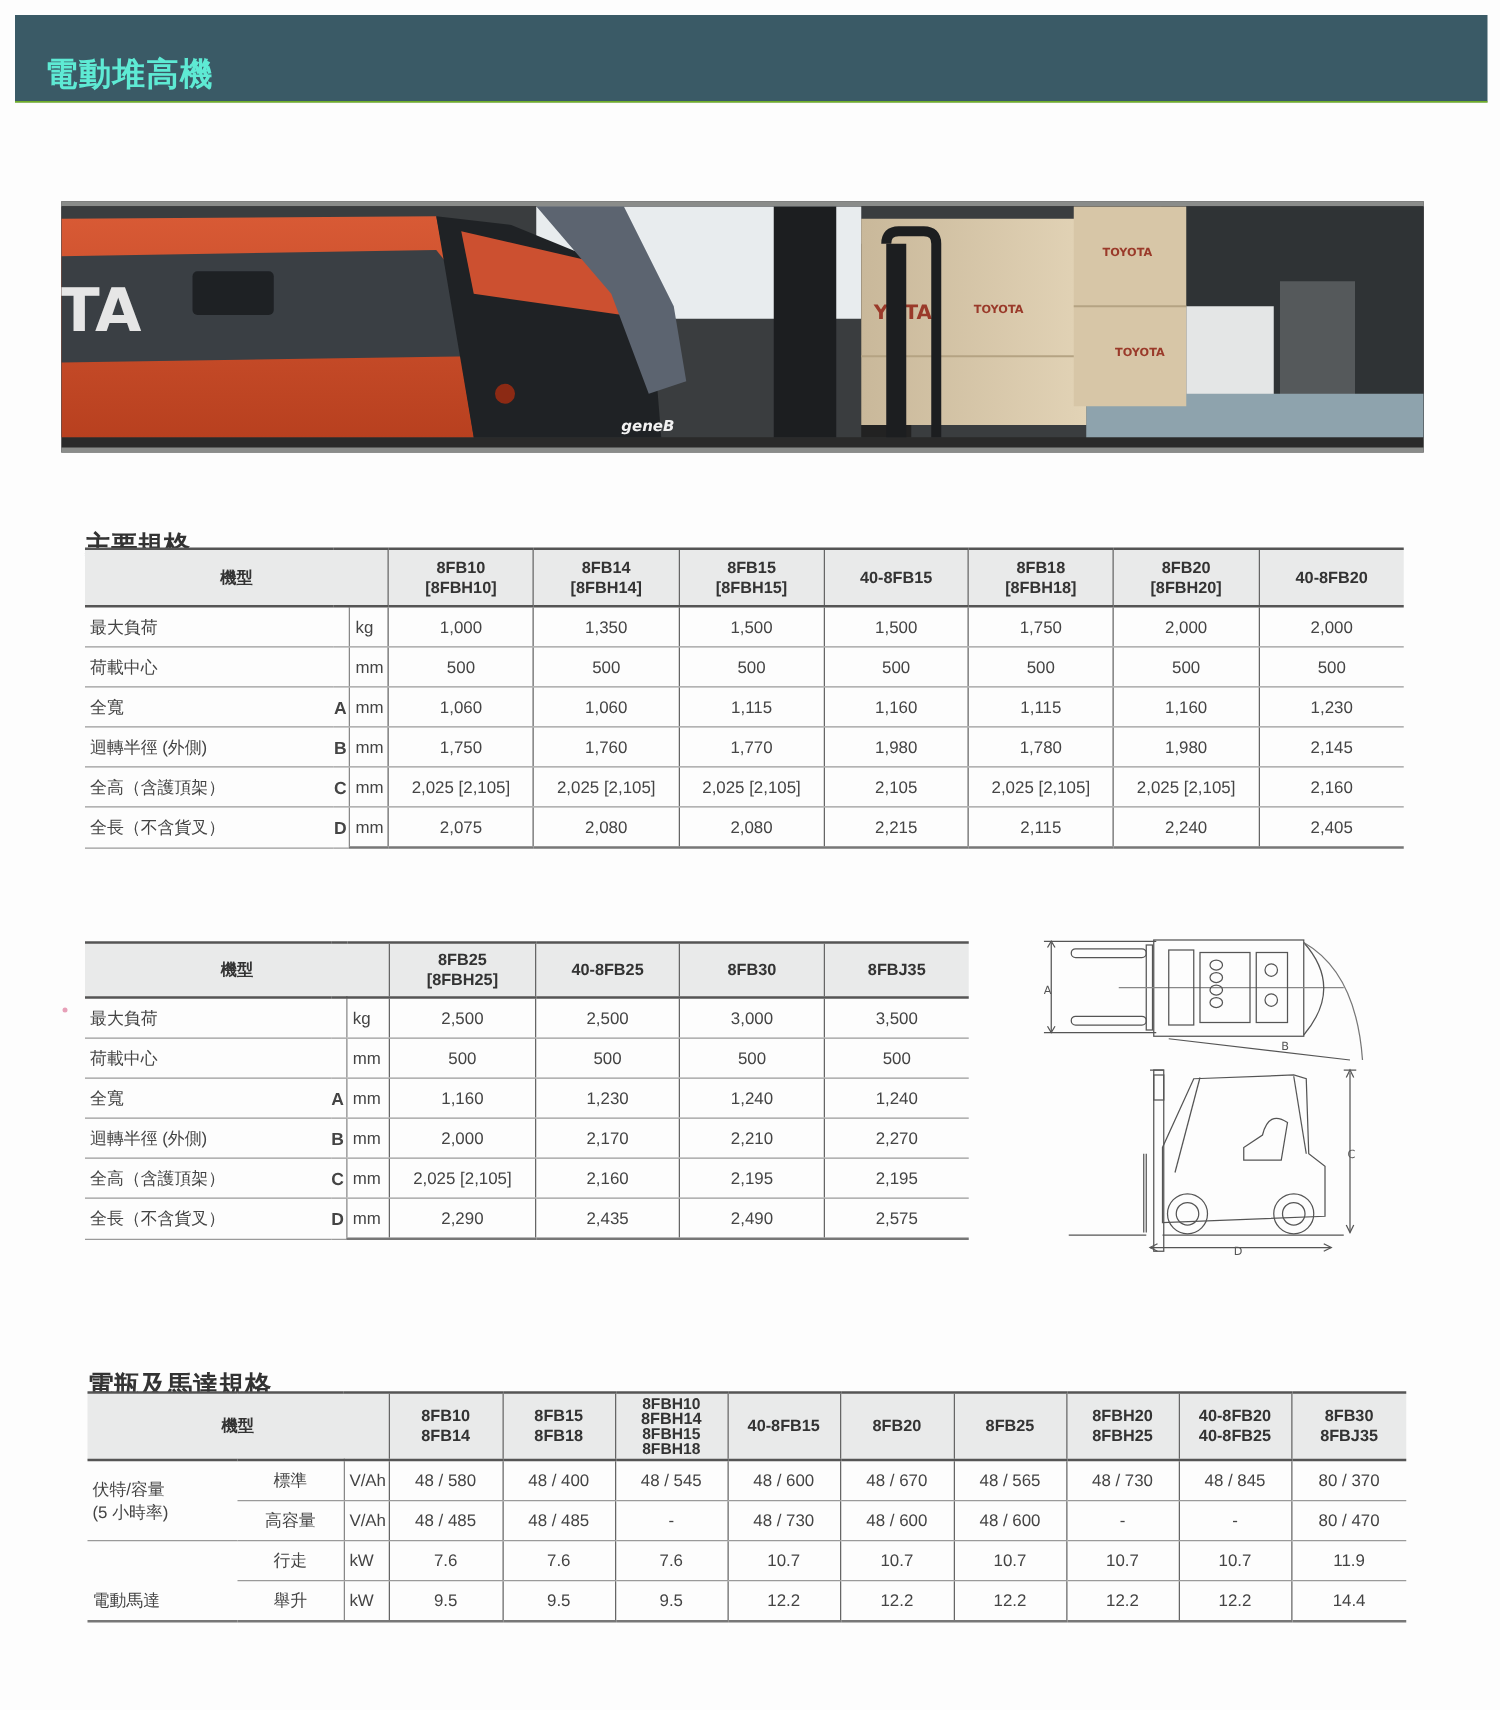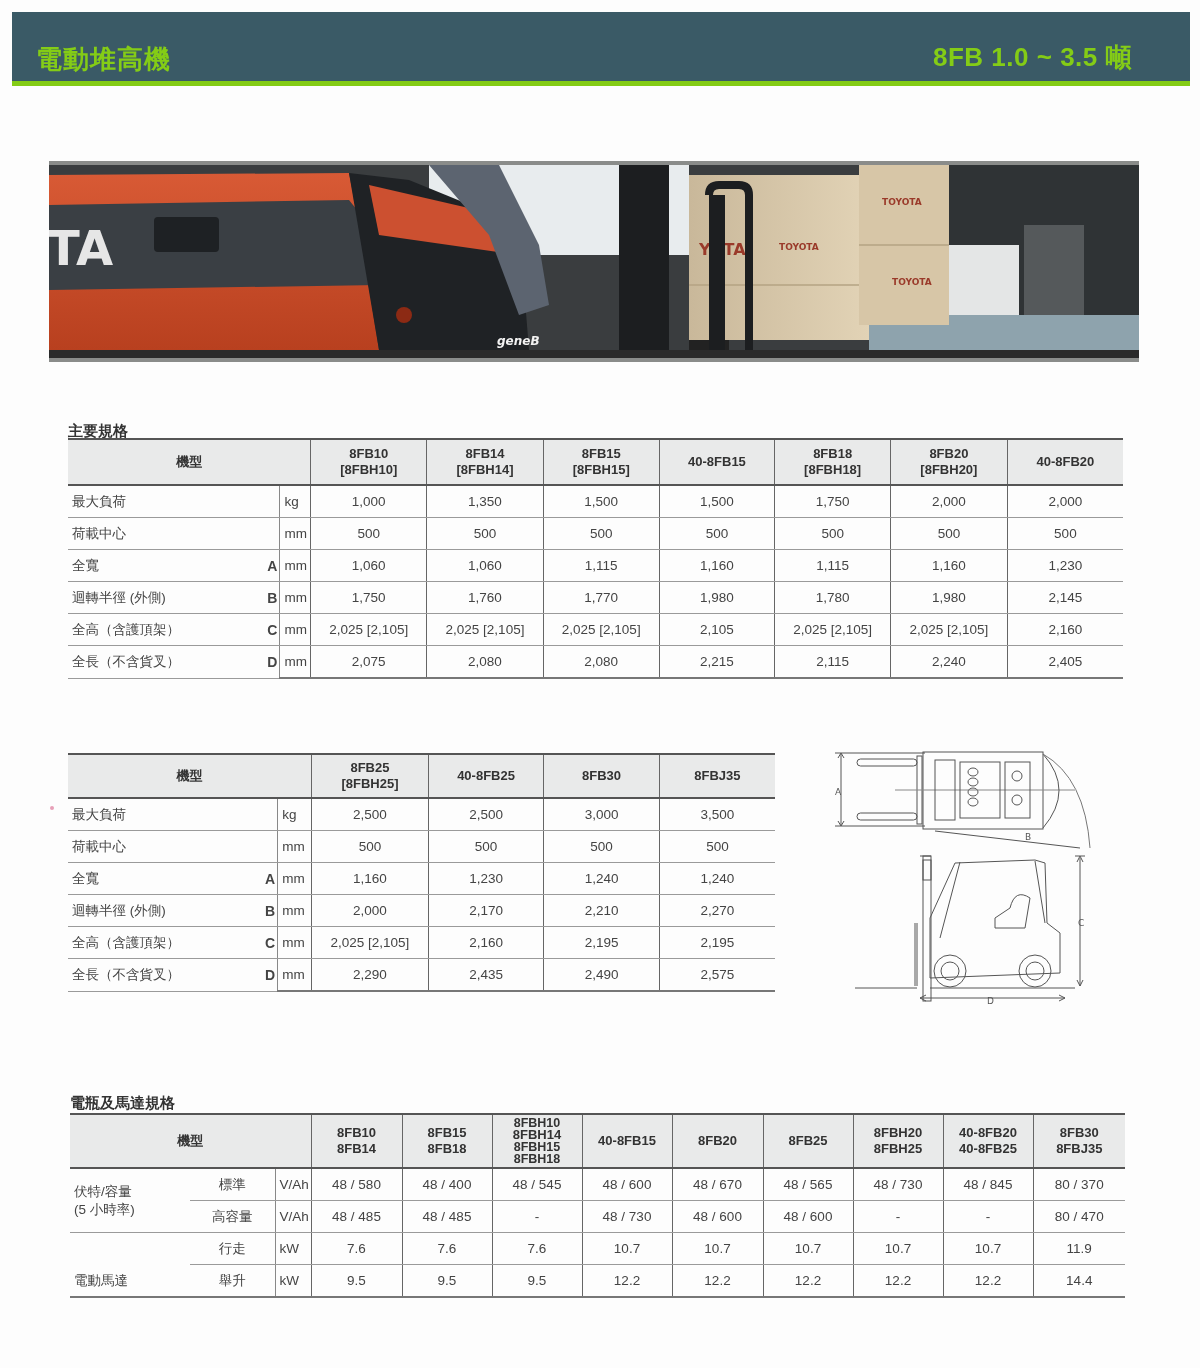--- a/index.html
+++ b/index.html
@@ -2,33 +2,33 @@
 <html><head>
 <meta charset="utf-8">
 <style>
   html, body { margin:0; padding:0; }
   body {
     width:1200px; height:1368px; background:#fdfdfd; position:relative; overflow:hidden;
     font-family:"Liberation Sans","DejaVu Sans",sans-serif; color:#333;
   }
   .banner {
     position:absolute; left:12px; top:12px; width:1178px; height:69px;
-    background:#3a5a66; color:#84cc16; border-bottom:5px solid #84cc16;
+    background:#3a5a66; color:#5eead4; border-bottom:1px solid #84cc16;
   }
   .banner .title { position:absolute; left:24px; top:30px; font-size:26px; font-weight:bold; letter-spacing:1px; }
   .banner .range { position:absolute; right:58px; top:28px; font-size:26px; font-weight:bold; letter-spacing:0.5px; }
 
   .photo {
     position:absolute; left:49px; top:161px; width:1090px; height:193px;
     border-top:4px solid #8a8c8a; border-bottom:4px solid #8a8c8a; overflow:hidden;
     background:#2a2a2a;
   }
   .photo svg { display:block; }
 
-  .section-title { position:absolute; font-size:15px; font-weight:bold; color:#333; }
+  .section-title { position:absolute; font-size:21px; font-weight:bold; color:#333; }
 
   table.spec { position:absolute; border-collapse:collapse; font-size:13.5px; color:#444; }
   table.spec th, table.spec td { padding:0; height:31px; text-align:center; vertical-align:middle; }
   table.spec thead th {
     background:#e9eaea; font-weight:bold; font-size:13px; color:#333; line-height:16px;
     border-top:2px solid #555; border-bottom:2px solid #555;
   }
   table.spec td { border-bottom:1px solid #9a9a9a; }
   table.spec tr:last-child td { border-bottom:2px solid #777; }
   table.spec .vl { border-left:1.5px solid #666; }
@@ -39,21 +39,20 @@
 
   .diagram { position:absolute; left:835px; top:748px; width:260px; height:262px; }
 
   .dot { position:absolute; left:50px; top:806px; width:4px; height:4px; border-radius:50%; background:#e7a0b8; }
 </style>
 </head>
 <body>
 
 <div class="banner">
   <span class="title">電動堆高機</span>
-  <span class="range">8FB 1.0 ~ 3.5 噸</span>
 </div>
 
 <div class="photo">
   <svg width="1090" height="185" viewBox="0 0 1090 185">
     <defs>
       <linearGradient id="orange" x1="0" y1="0" x2="0" y2="1">
         <stop offset="0" stop-color="#d85a35"></stop>
           <stop offset="1" stop-color="#b8401f"></stop>
       </linearGradient>
       <linearGradient id="box" x1="0" y1="0" x2="1" y2="0">

